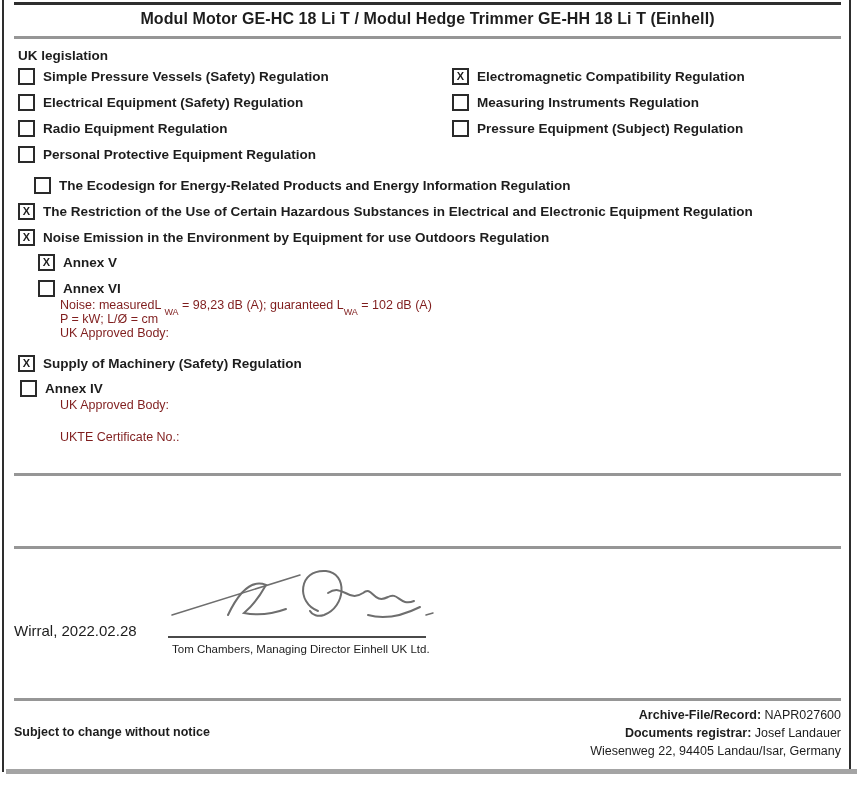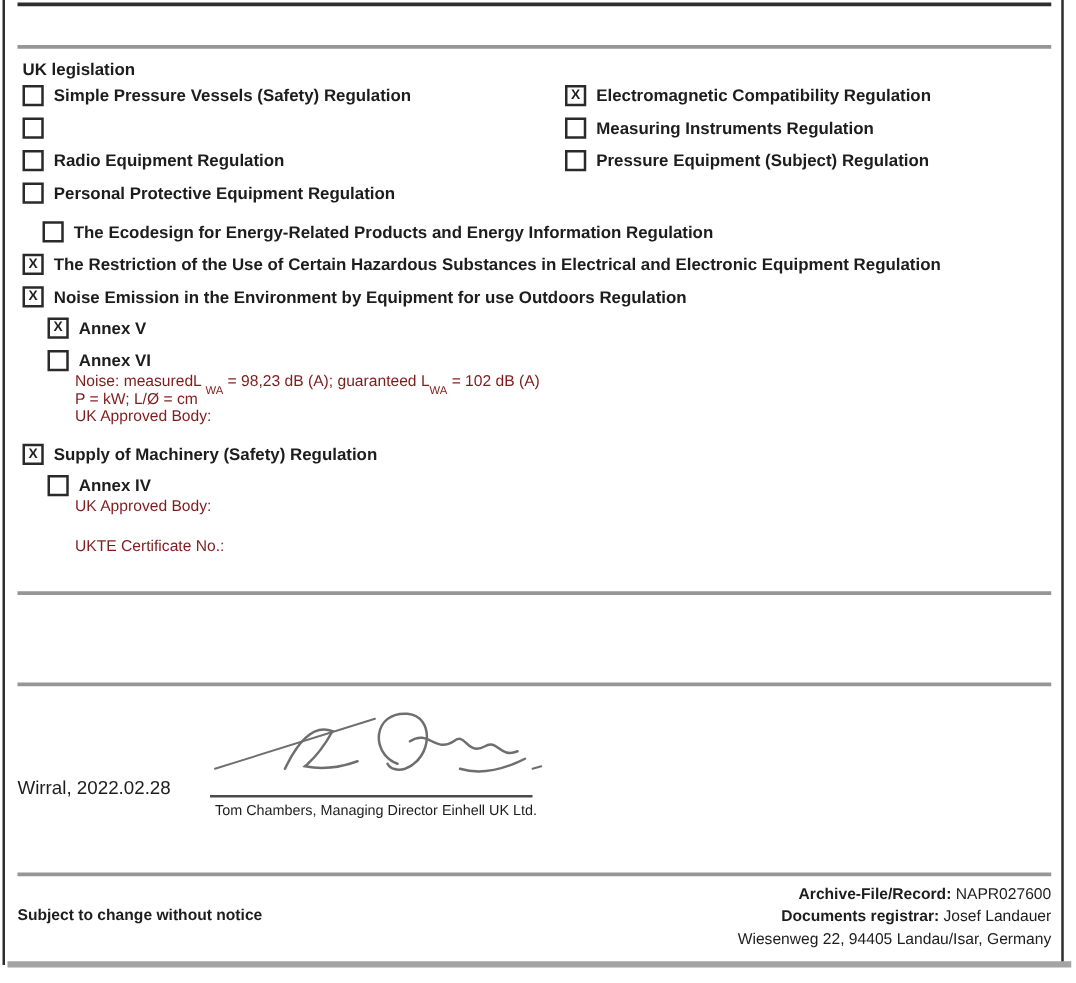--- a/index.html
+++ b/index.html
@@ -55,29 +55,31 @@
 
   <div class="vline left"></div>
   <div class="vline right"></div>
   <div class="hline top"></div>
   <div class="grule" style="top:36px"></div>
   <div class="grule" style="top:473px"></div>
   <div class="grule" style="top:546px"></div>
   <div class="grule" style="top:698px"></div>
   <div class="grule bottom" style="top:769px"></div>
 
+  <div class="title">Modul Motor GE-HC 18 Li T / Modul Hedge Trimmer GE-HH 18 Li T (Einhell)</div>
 
   <div class="heading" style="left:18px; top:48px">UK legislation</div>
 
   <div class="cbrow" style="left:18px; top:68px">
     <span class="cb"></span>
     <span class="cblabel">Simple Pressure Vessels (Safety) Regulation</span>
   </div>
   <div class="cbrow" style="left:18px; top:94px">
     <span class="cb"></span>
+    <span class="cblabel">Electrical Equipment (Safety) Regulation</span>
   </div>
   <div class="cbrow" style="left:18px; top:120px">
     <span class="cb"></span>
     <span class="cblabel">Radio Equipment Regulation</span>
   </div>
   <div class="cbrow" style="left:18px; top:146px">
     <span class="cb"></span>
     <span class="cblabel">Personal Protective Equipment Regulation</span>
   </div>
 
@@ -118,21 +120,21 @@
   <div class="detail" style="left:60px; top:298px">
     <span>Noise: measuredL </span><sub>WA</sub><span> = 98,23 dB (A); guaranteed L</span><sub>WA</sub><span> =  102 dB (A)</span>
   </div>
   <div class="detail" style="left:60px; top:312px">P = kW; L/Ø = cm</div>
   <div class="detail" style="left:60px; top:326px">UK Approved Body:</div>
 
   <div class="cbrow" style="left:18px; top:355px">
     <span class="cb">X</span>
     <span class="cblabel">Supply of Machinery (Safety) Regulation</span>
   </div>
-  <div class="cbrow" style="left:38px; top:380px">
+  <div class="cbrow" style="left:20px; top:380px">
     <span class="cb"></span>
     <span class="cblabel">Annex IV</span>
   </div>
   <div class="detail" style="left:60px; top:398px">UK Approved Body:</div>
   <div class="detail" style="left:60px; top:430px">UKTE Certificate No.:</div>
 
 
   <div class="placedate">Wirral, 2022.02.28</div>
   <svg class="sigsvg" width="270" height="72" viewBox="0 0 270 72">
     <g fill="none" stroke="#6e6e6e" stroke-width="2" stroke-linecap="round">

